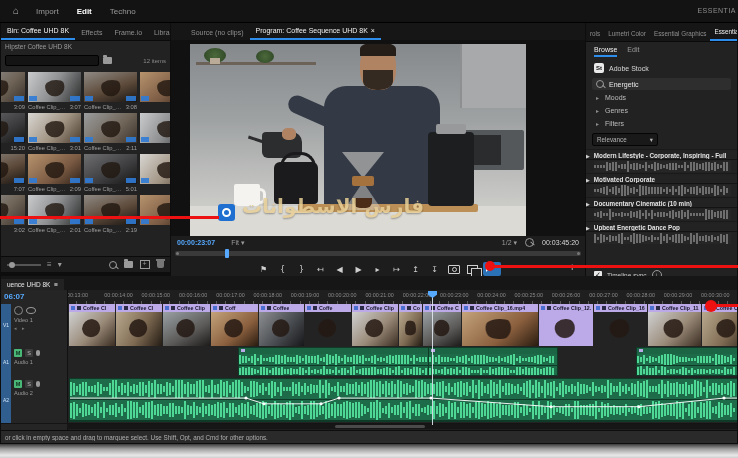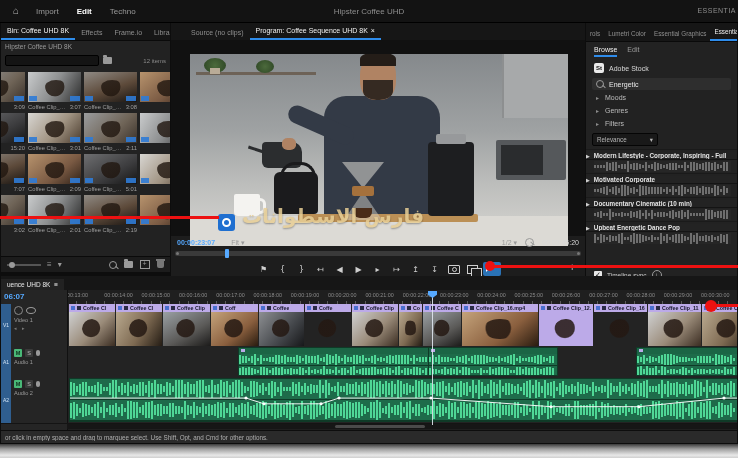--- a/index.html
+++ b/index.html
@@ -61,21 +61,21 @@
   .i-folder::before{content:"";position:absolute;left:0;top:-2px;width:4px;height:2px;background:#9a9a9a;border-radius:1px 1px 0 0;}
   .i-new{width:8px;height:7px;border:1px solid #9a9a9a;position:relative;}
   .i-new::after{content:"+";position:absolute;left:1.5px;top:-1.5px;font-size:7px;color:#9a9a9a;}
   .i-trash{width:7px;height:7px;background:#777;position:relative;border-radius:0 0 2px 2px;}
   .i-trash::before{content:"";position:absolute;left:-1px;top:-2px;width:9px;height:1.5px;background:#777;}
 
   
   #monitor{left:171px;top:23px;width:414px;height:259px;background:#1d1d1d;overflow:hidden;}
   #monitor .tabrow{height:17px;padding-left:14px;}
   #stage{position:absolute;left:0;top:17px;width:414px;height:196px;background:#111;}
-  #video{position:absolute;left:19px;top:14px;width:378px;height:192px;overflow:hidden;
+  #video{position:absolute;left:19px;top:4px;width:336px;height:192px;overflow:hidden;
          background:linear-gradient(180deg,#85898c 0%,#9fa2a3 40%,#bdbebc 68%,#d8d7d3 100%);}
   
   .shelf{position:absolute;left:6px;top:18px;width:120px;height:3px;background:#6d6257;}
   .plant{position:absolute;border-radius:50%;background:radial-gradient(circle,#4c6a3c,#2c4423);}
   .pot{position:absolute;background:#b9ab97;}
   .cabinet{position:absolute;right:0;top:0;width:64px;height:64px;background:#a7a9aa;border-left:2px solid #8d8f90;}
   .microwave{position:absolute;right:2px;top:86px;width:70px;height:40px;background:#55585b;border-radius:2px;}
   .microwave::before{content:"";position:absolute;left:5px;top:5px;width:42px;height:30px;background:#2a2c2e;}
   .head{position:absolute;left:170px;top:0px;width:36px;height:46px;background:#b08363;border-radius:45% 45% 40% 40%;}
   .head::before{content:"";position:absolute;left:0;top:-2px;width:36px;height:14px;background:#241d18;border-radius:50% 50% 0 0;}
@@ -230,21 +230,20 @@
 <div id="app">
 
   <div id="topbar" class="abs">
     <div id="home">⌂</div>
     <div id="menu">
 
     <span class="mitem">Import</span>
         <span class="mitem active">Edit</span>
         <span class="mitem">Techno</span>
       </div>
-    <div id="apptitle">Hipster Coffee UHD</div>
     <div id="workspace">ESSENTIA</div>
   </div>
 
   <div id="project" class="abs">
     <div class="tabrow">
 
     <div class="ptab active">
           <span>Bin: Coffee UHD 8K</span>
         </div>
         <div class="ptab">

